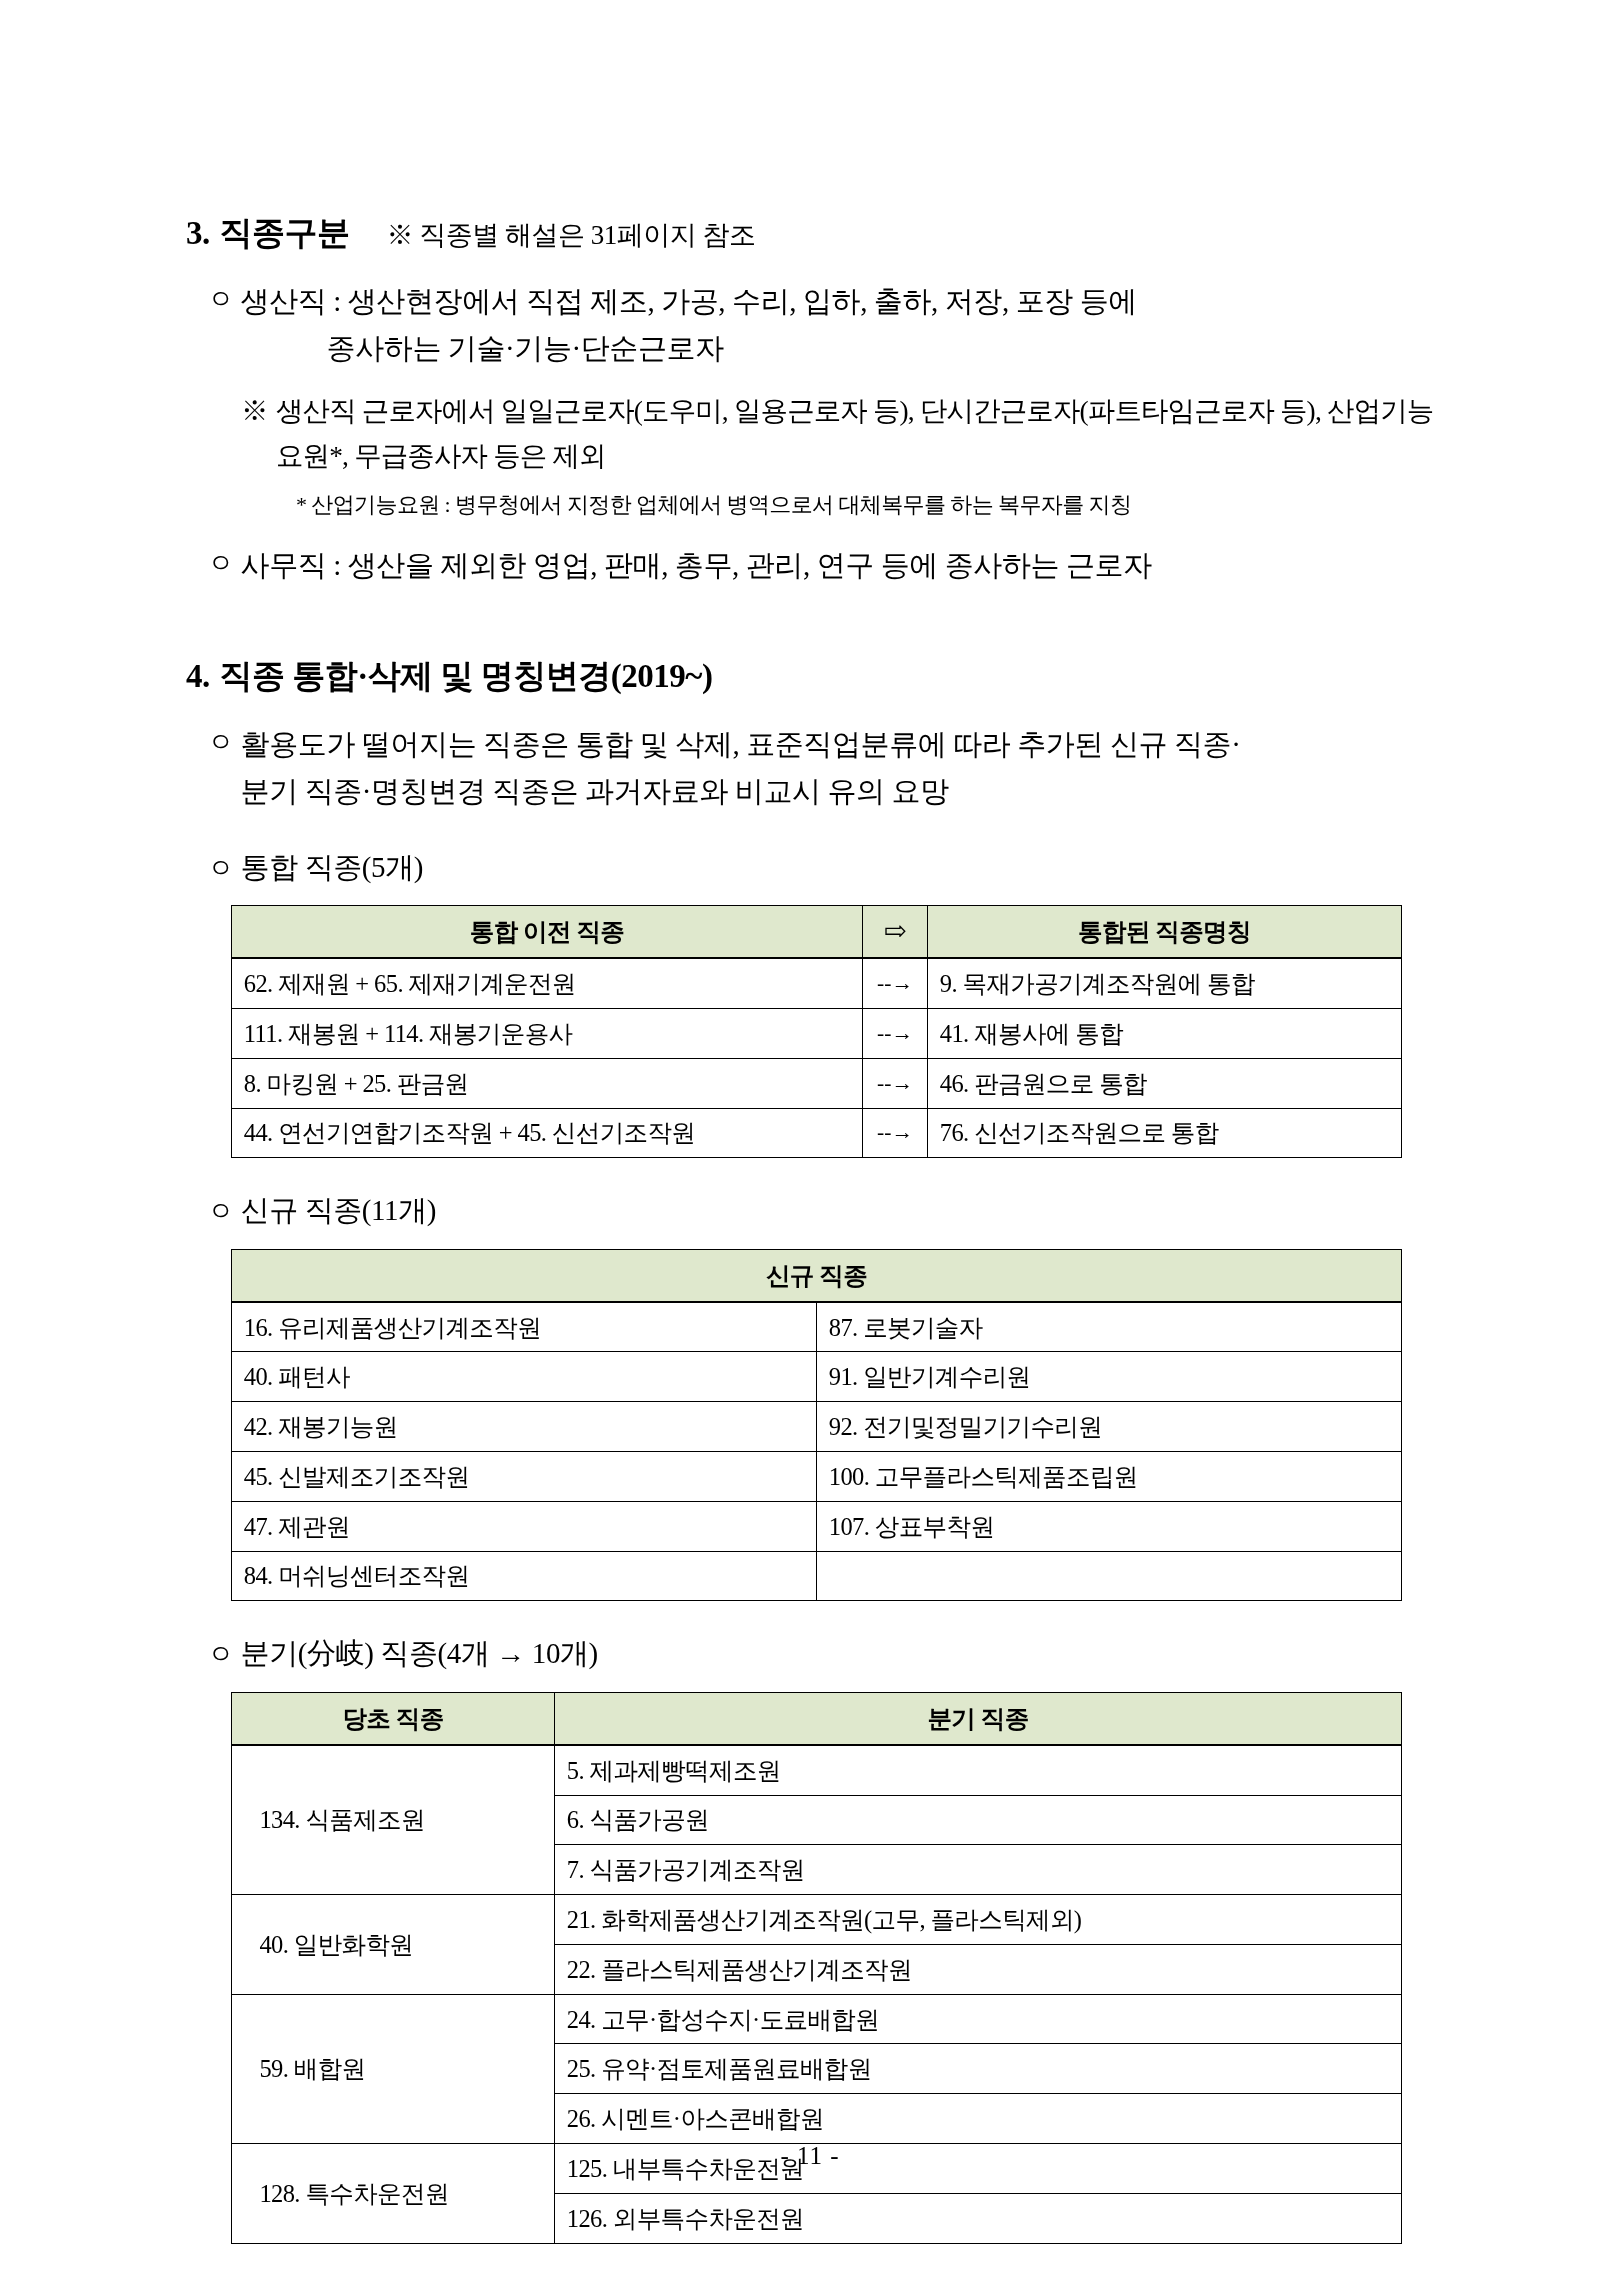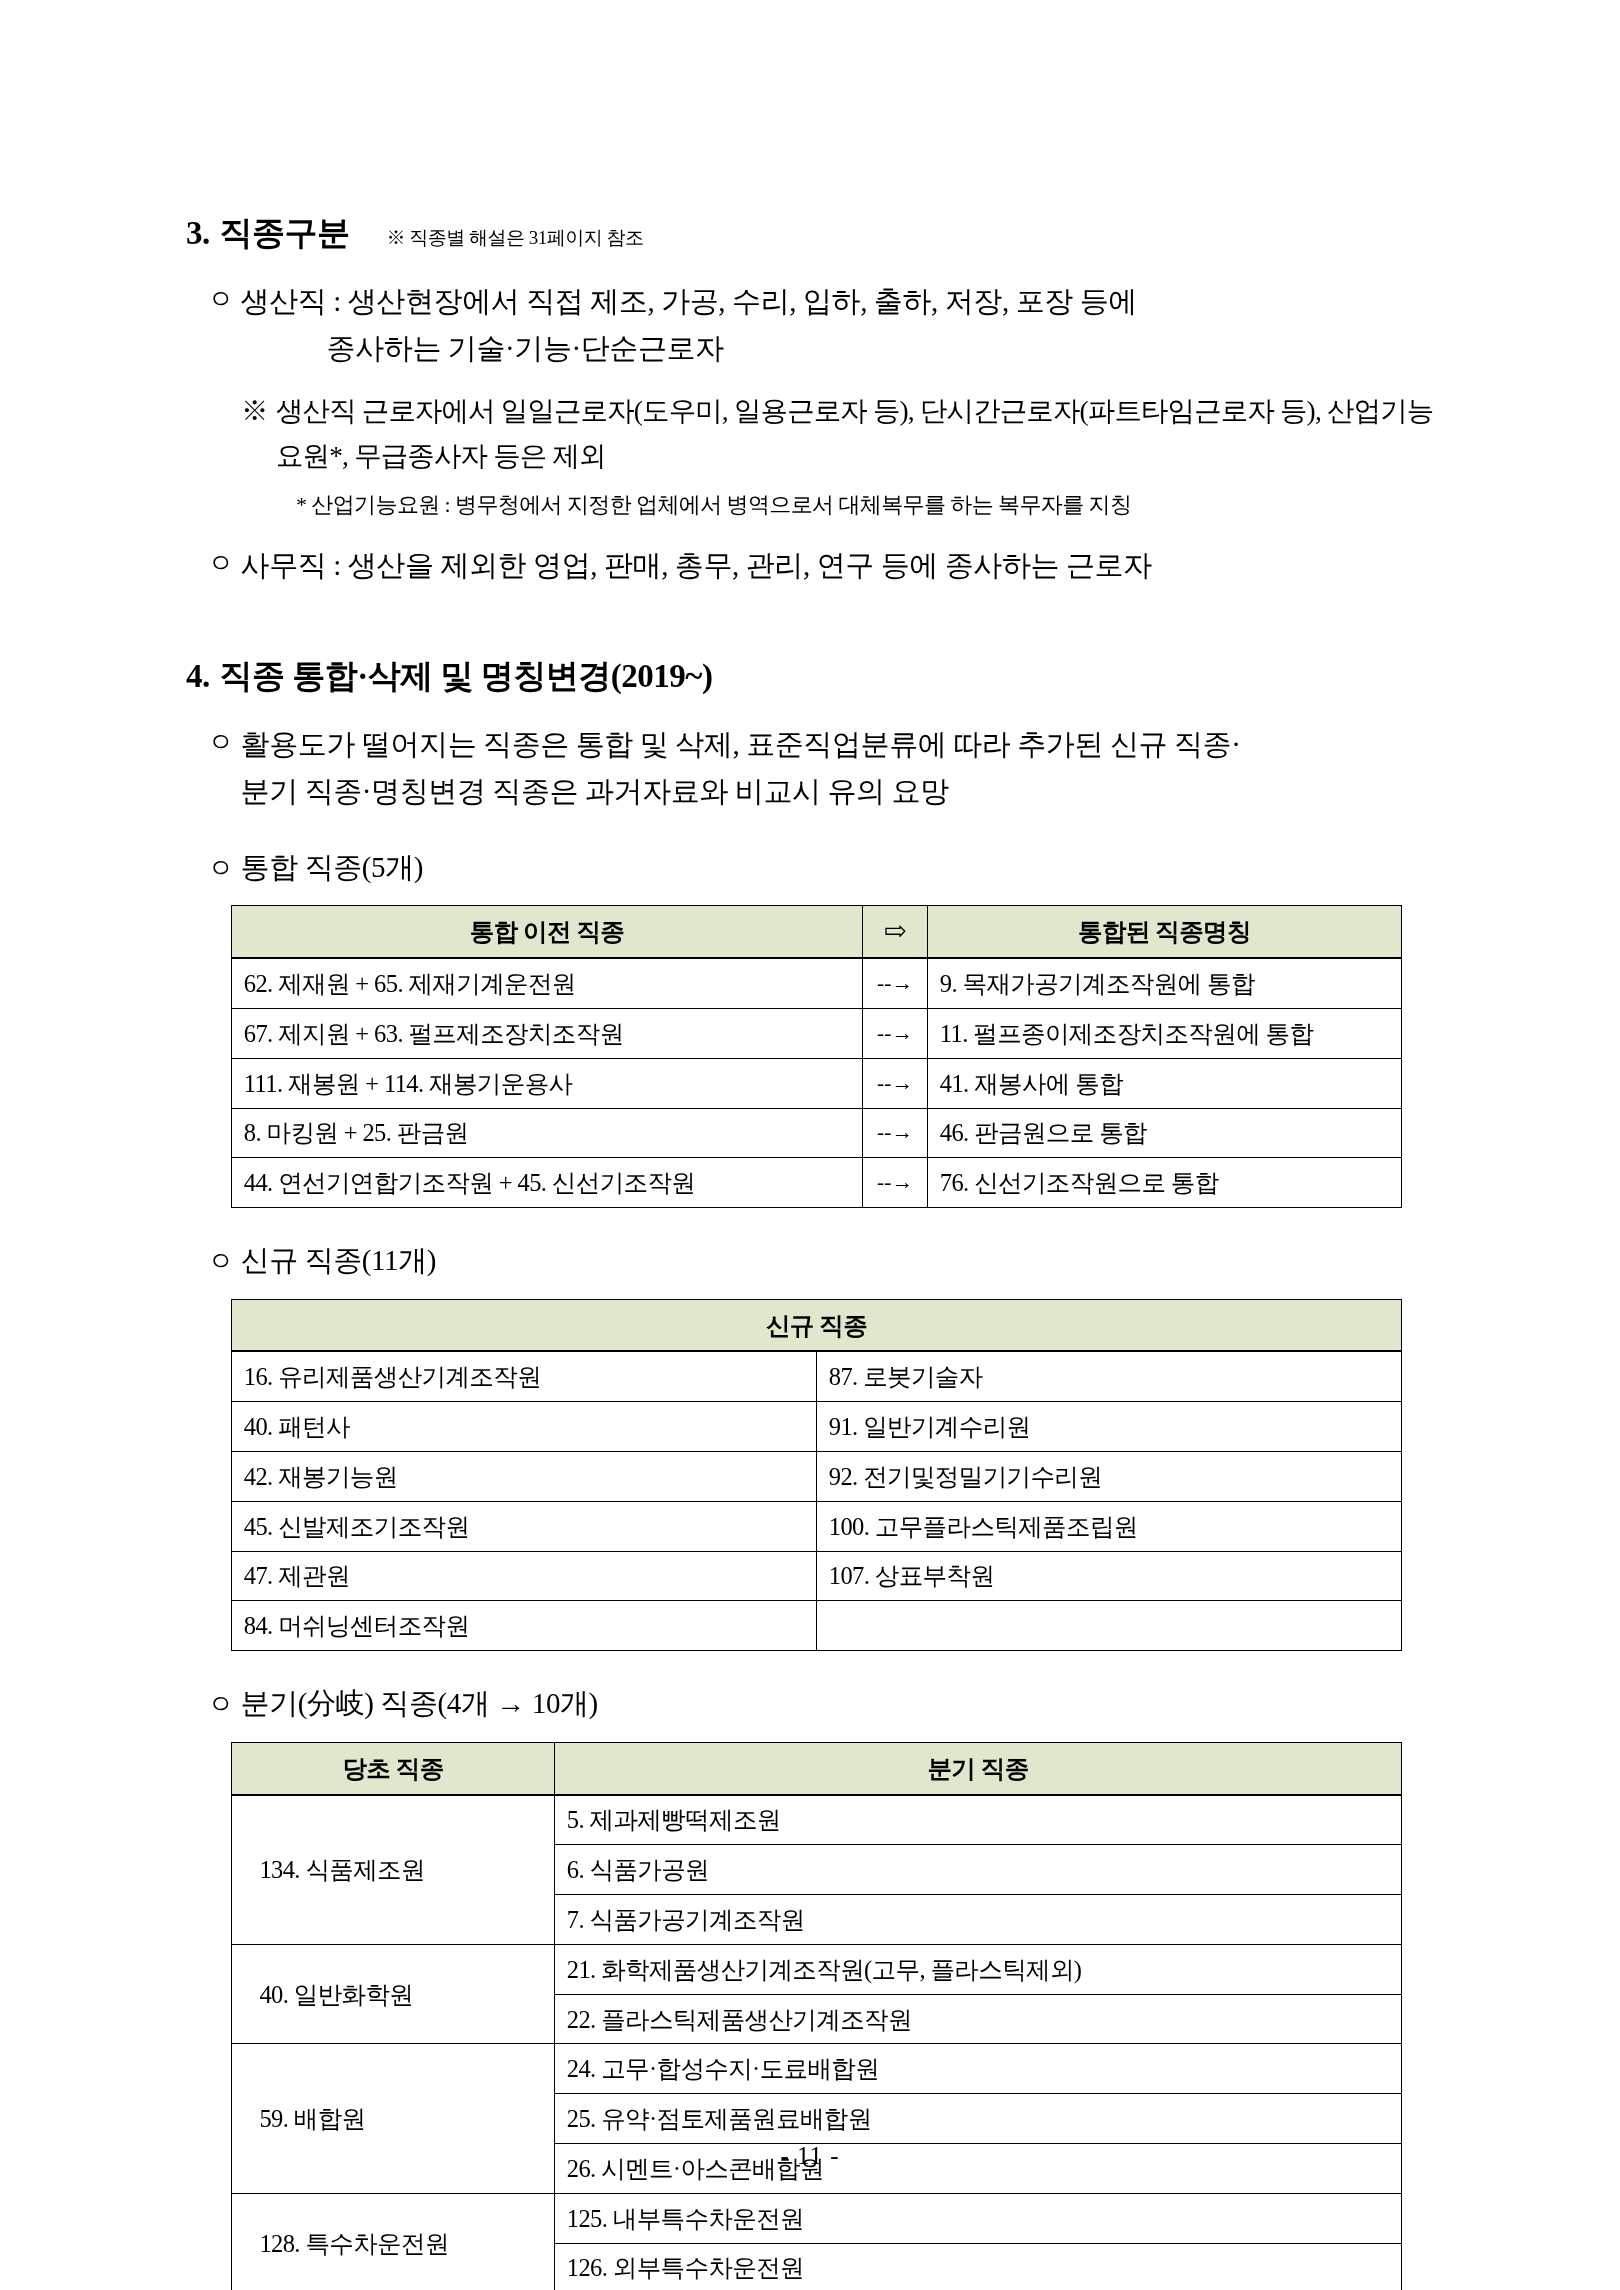--- a/index.html
+++ b/index.html
@@ -34,21 +34,21 @@
     display: flex;
     align-items: baseline;
     font-weight: bold;
     font-size: 33px;
     letter-spacing: -0.5px;
     margin: 0;
   }
   .h-sect .num { margin-right: 9.8px; }
   .h-sect .note {
     font-weight: normal;
-    font-size: 19px;
+    font-size: 27px;
     margin-left: 37px;
     letter-spacing: -0.5px;
   }
   .sect4 { margin-top: 65px; }
 
   
   .bullet {
     display: flex;
     align-items: flex-start;
     margin-top: 21.6px;
@@ -225,25 +225,20 @@
           <th>통합된 직종명칭</th>
         </tr>
       </thead>
       <tbody>
         <tr>
           <td class="cell-pad">62. 제재원    +    65. 제재기계운전원</td>
           <td class="arrow">--→</td>
           <td class="cell-pad">9. 목재가공기계조작원에 통합</td>
         </tr>
         <tr>
-          <td class="cell-pad">67. 제지원    +    63. 펄프제조장치조작원</td>
-          <td class="arrow">--→</td>
-          <td class="cell-pad">11. 펄프종이제조장치조작원에 통합</td>
-        </tr>
-        <tr>
           <td class="cell-pad">111. 재봉원   +   114. 재봉기운용사</td>
           <td class="arrow">--→</td>
           <td class="cell-pad">41. 재봉사에 통합</td>
         </tr>
         <tr>
           <td class="cell-pad">8. 마킹원     +    25. 판금원</td>
           <td class="arrow">--→</td>
           <td class="cell-pad">46. 판금원으로 통합</td>
         </tr>
         <tr>

